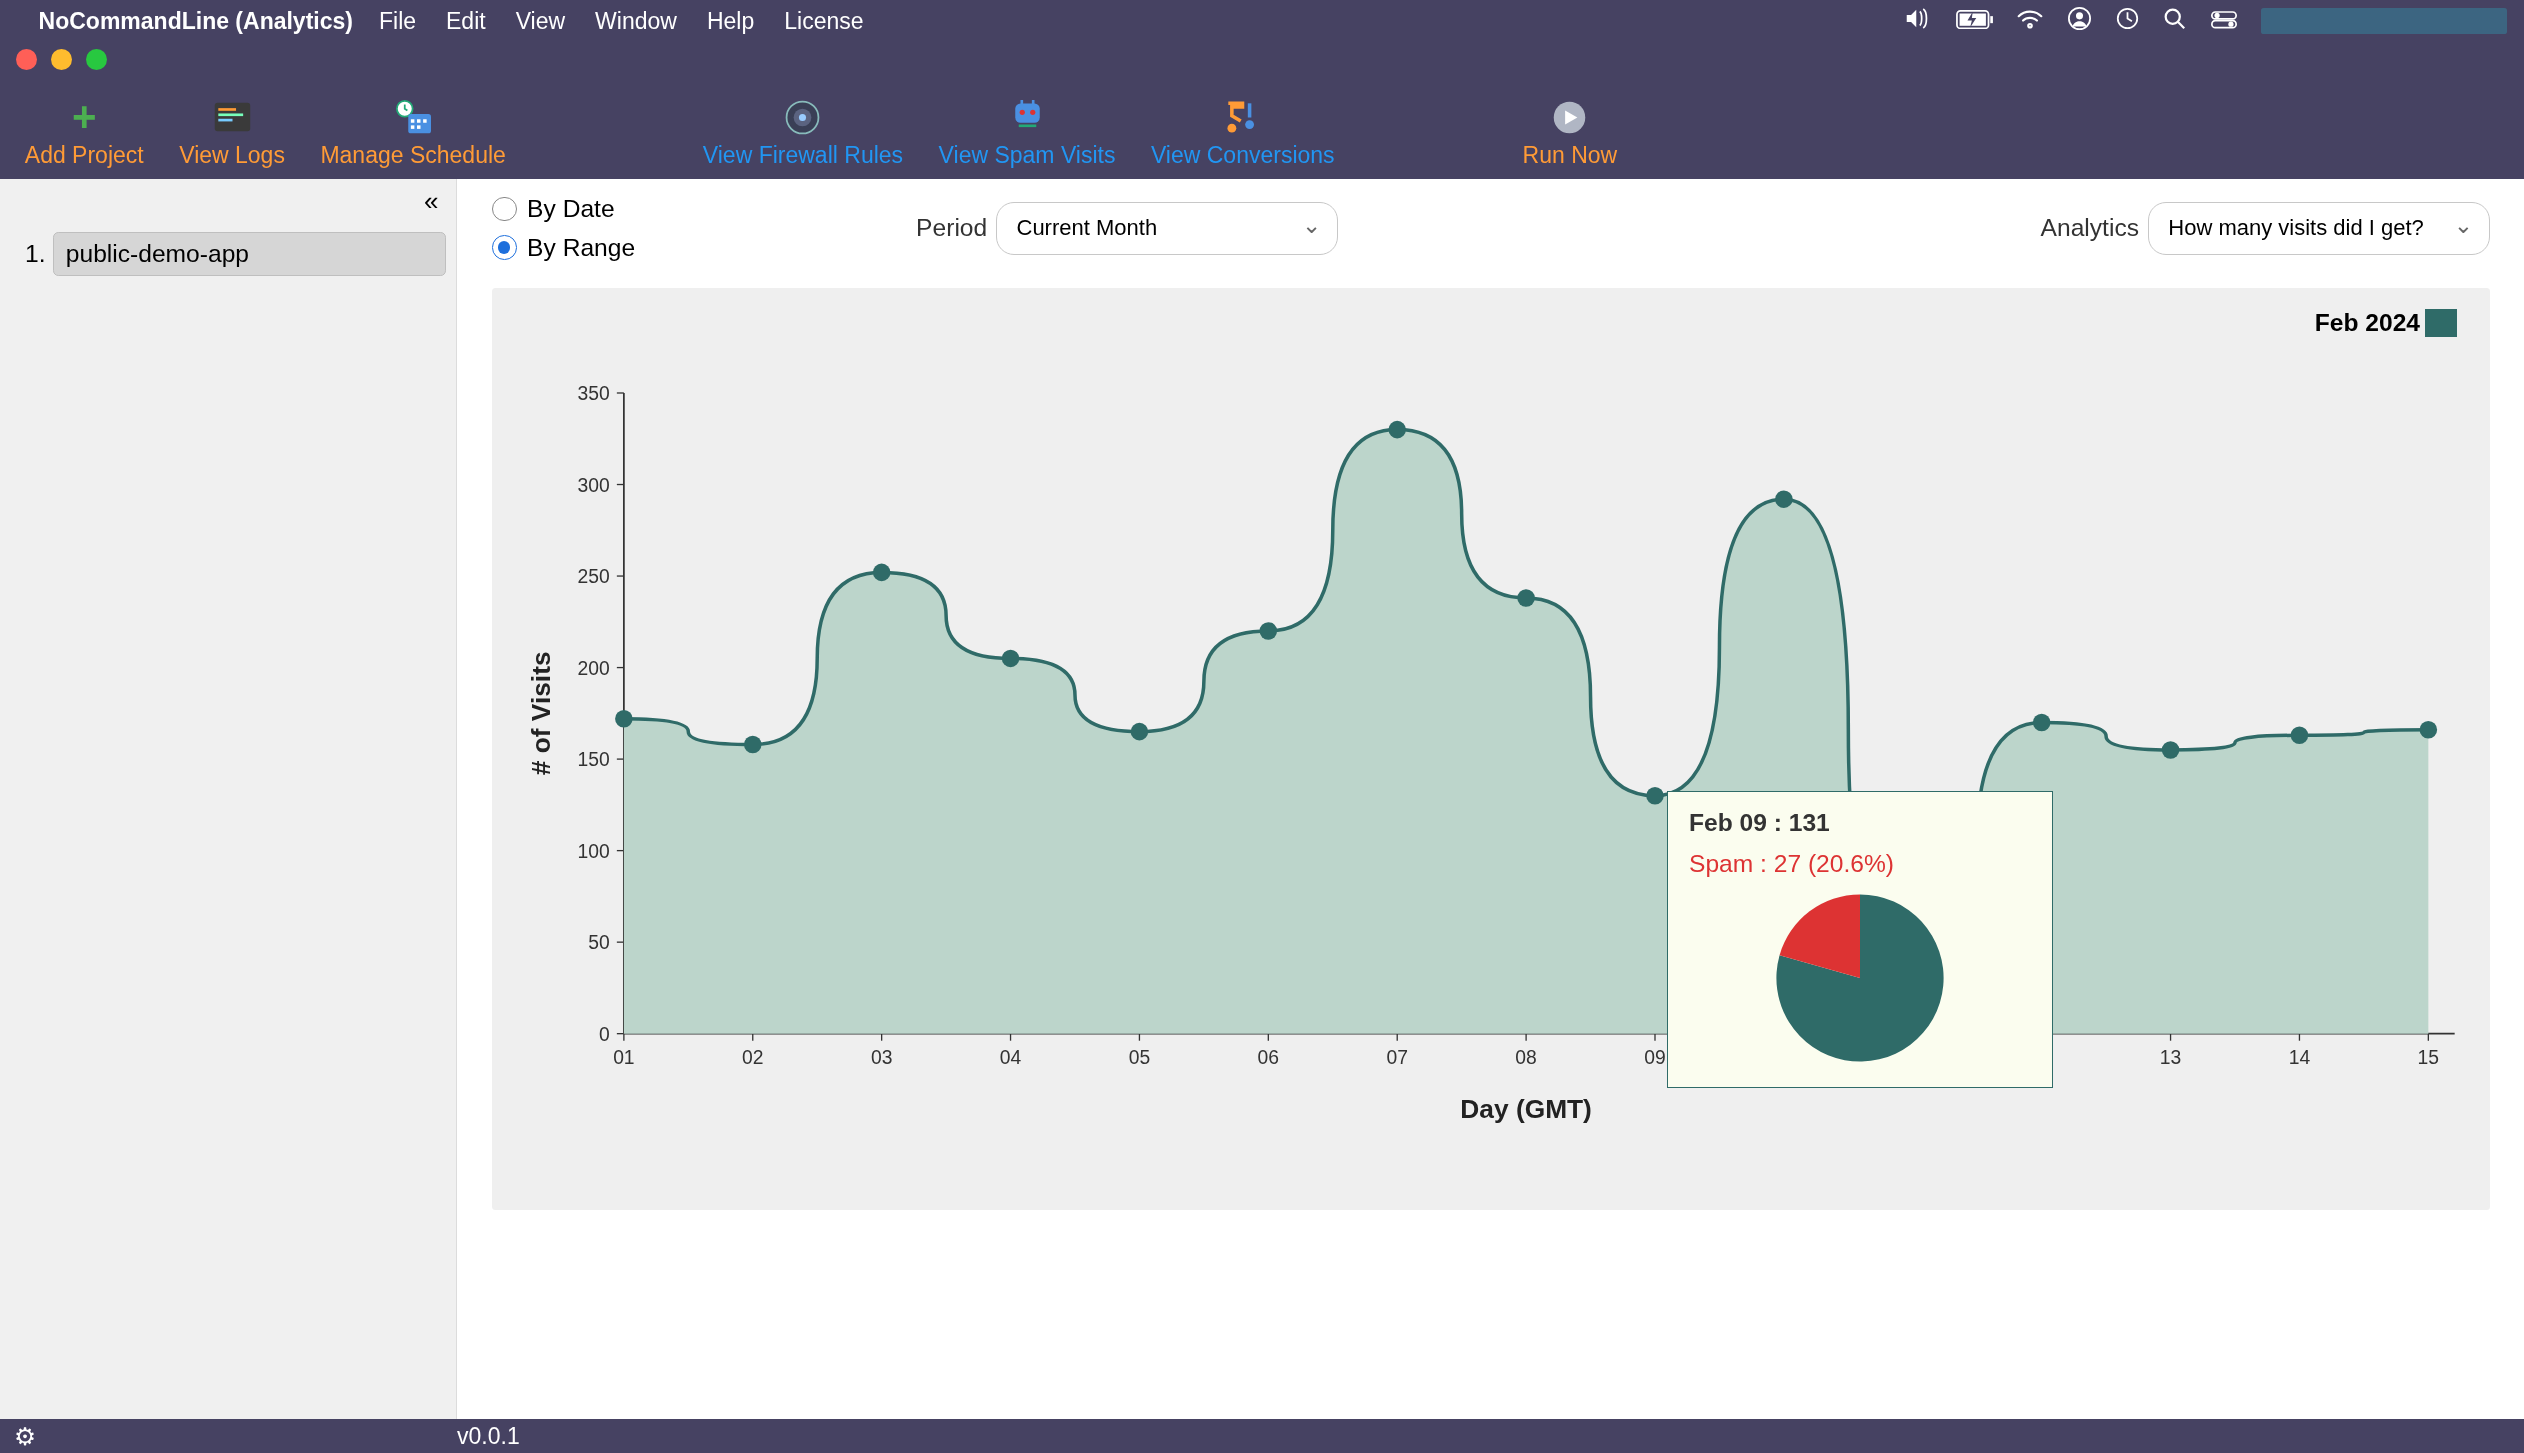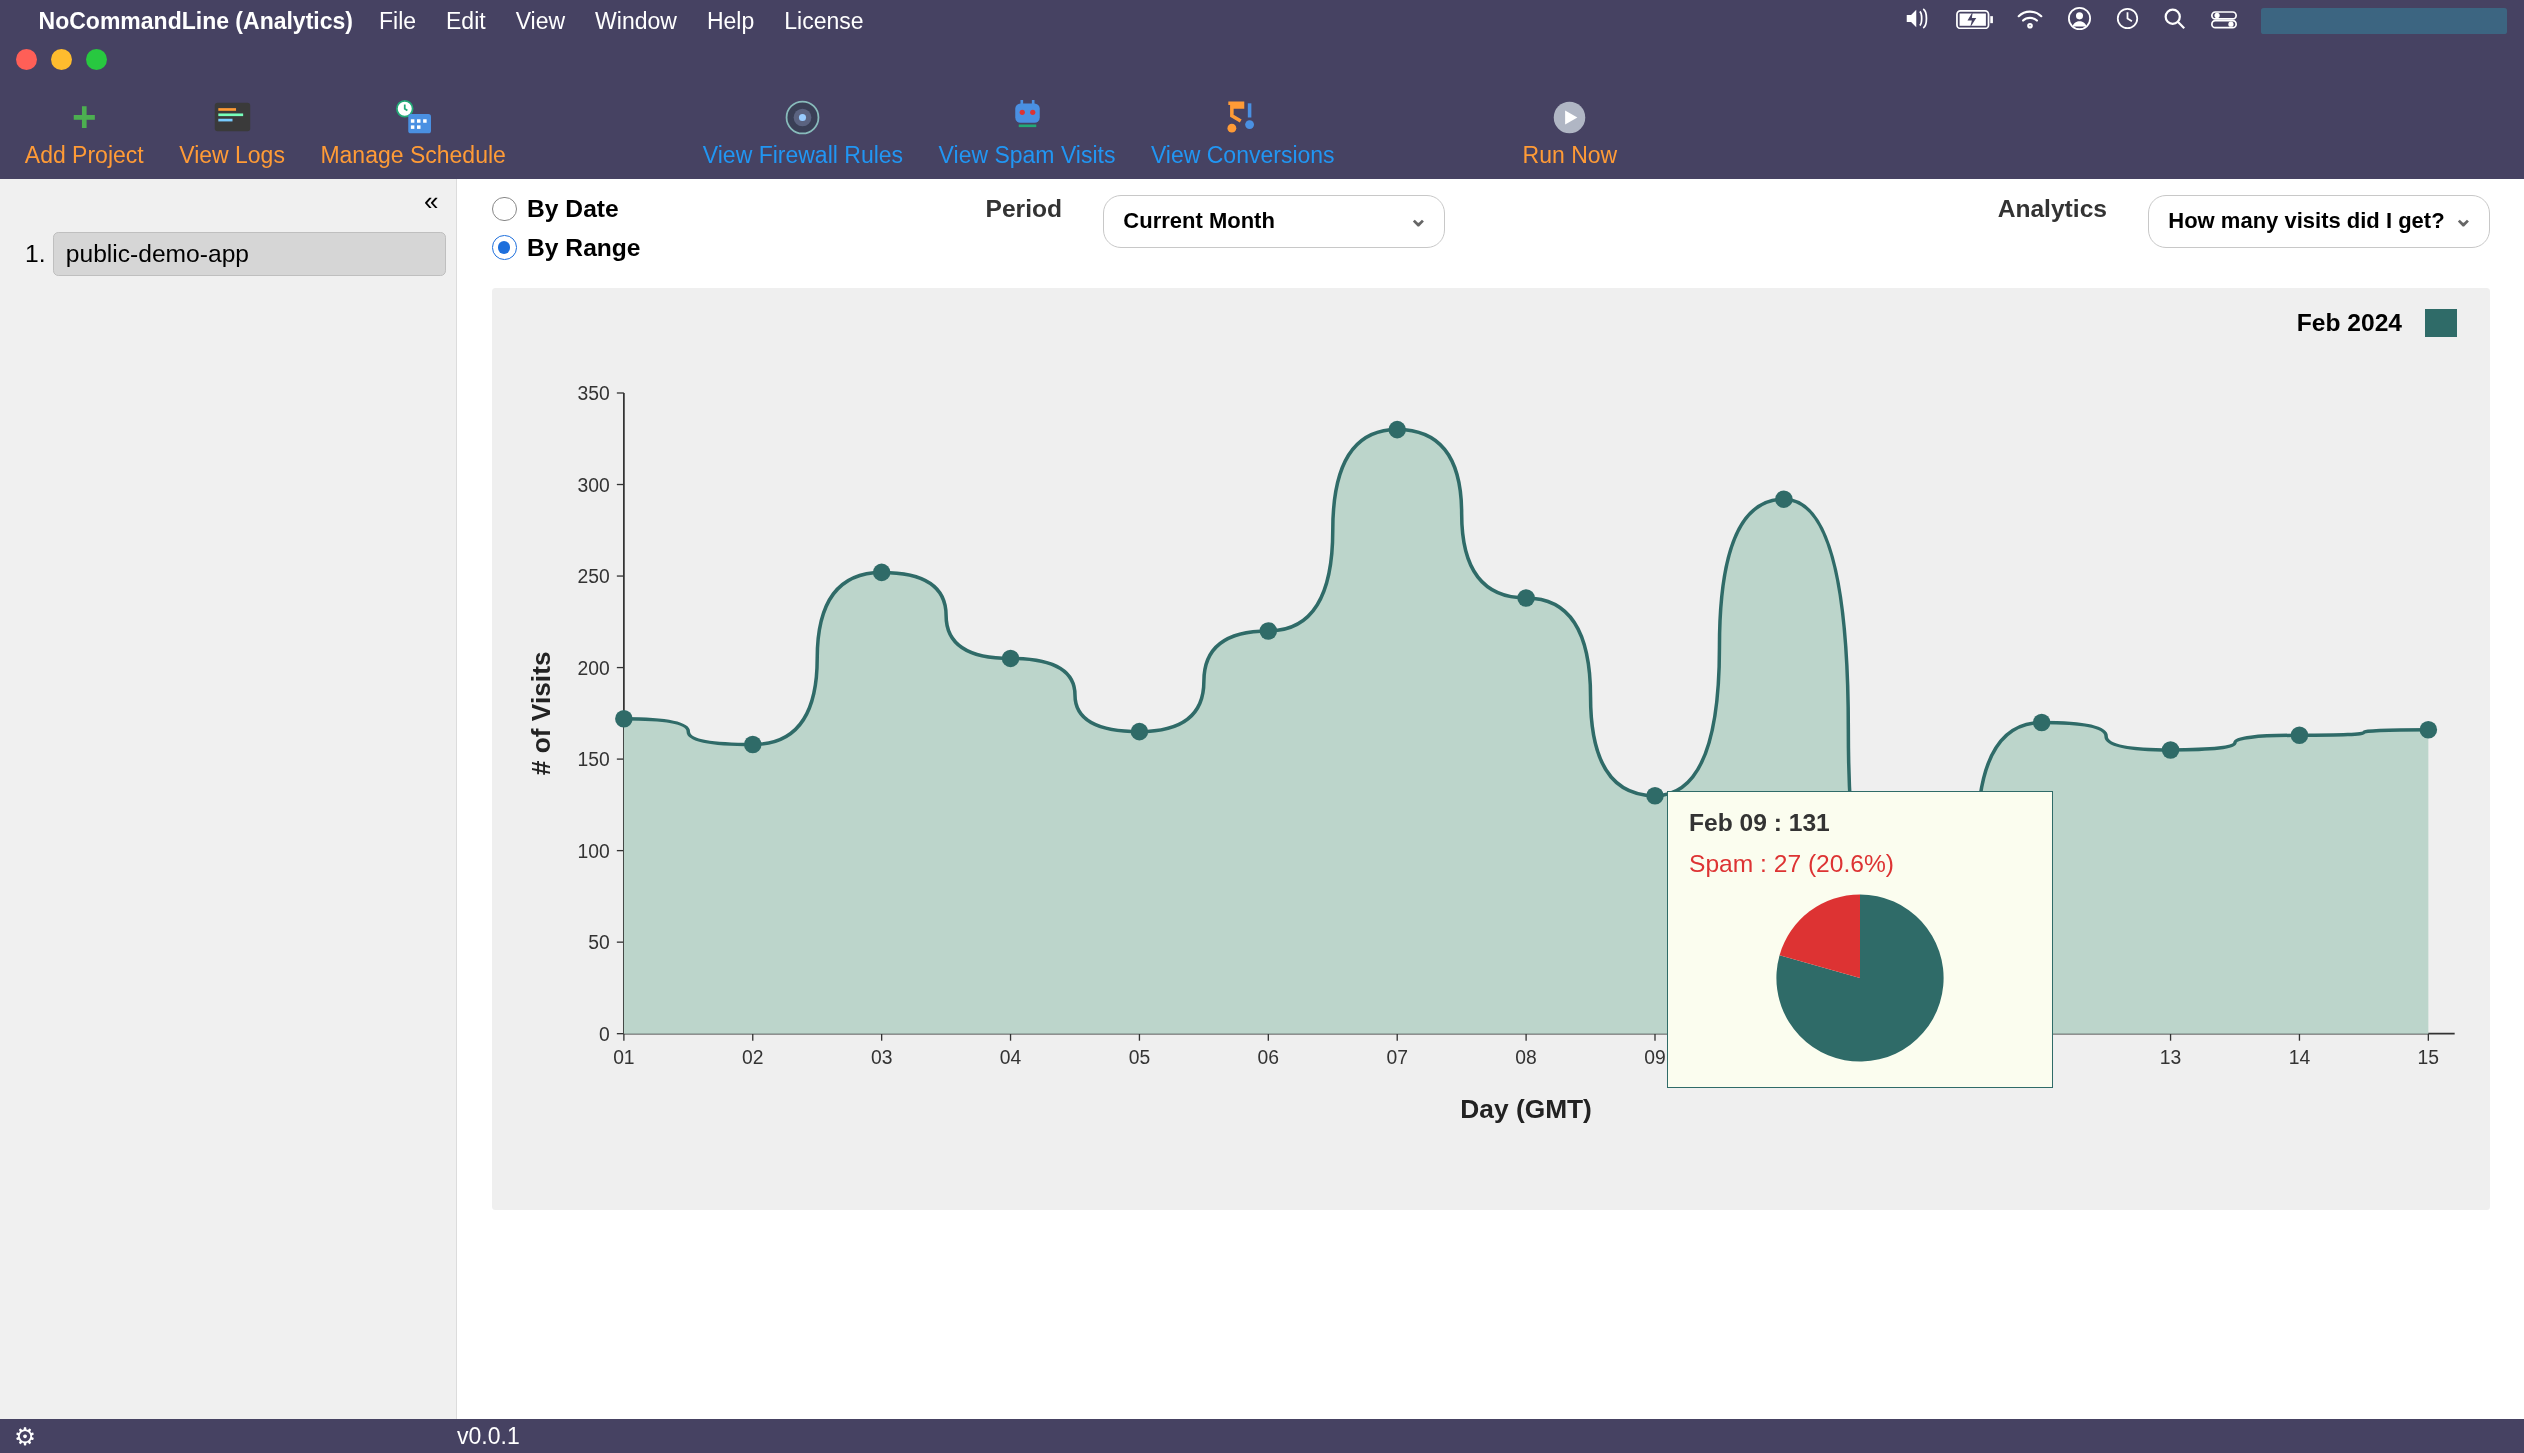--- a/index.html
+++ b/index.html
@@ -96,24 +96,23 @@
 }
 
 .main {
   flex: 1;
   background: #ffffff;
   padding: 16px 35px;
   overflow: hidden;
 }
 .controls-row {
   display: flex;
-  align-items: flex-start;
-  gap: 41px;
+  align-items: center;
+  gap: 9px;
   margin-bottom: 8.8px;
-  font-weight: bold;
 }
 .radio-group { display: flex; flex-direction: column; gap: 10.5px; font-size: 24.6px; }
 .radio-row { display: flex; align-items: center; gap: 10.5px; cursor: pointer; }
 .radio {
   width: 24.6px; height: 24.6px; border: 1.8px solid #888; border-radius: 50%;
   display: flex; align-items: center; justify-content: center;
 }
 .radio.checked { border-color: #1d6fdc; }
 .radio.checked::after {
   content: ""; width: 12.3px; height: 12.3px; background: #1d6fdc; border-radius: 50%;
@@ -141,21 +140,21 @@
   margin-top: 26px;
   background: #efefef;
   border-radius: 3.5px;
   padding: 26px 26px 35px 26px;
   position: relative;
   height: 922px;
 }
 .legend {
   position: absolute;
   top: 21px; right: 33px;
-  display: flex; align-items: center; gap: 23px;
+  display: flex; align-items: center; gap: 5px;
   font-size: 24.6px; font-weight: 700;
 }
 .legend-swatch { width: 32px; height: 28px; background: #2f6b68; }
 .chart-svg { width: 100%; height: 825px; }
 
 .tooltip-box {
   position: absolute;
   background: #fbfdef;
   border: 1.8px solid #2f6b68;
   padding: 17.6px 21px 21px 21px;

